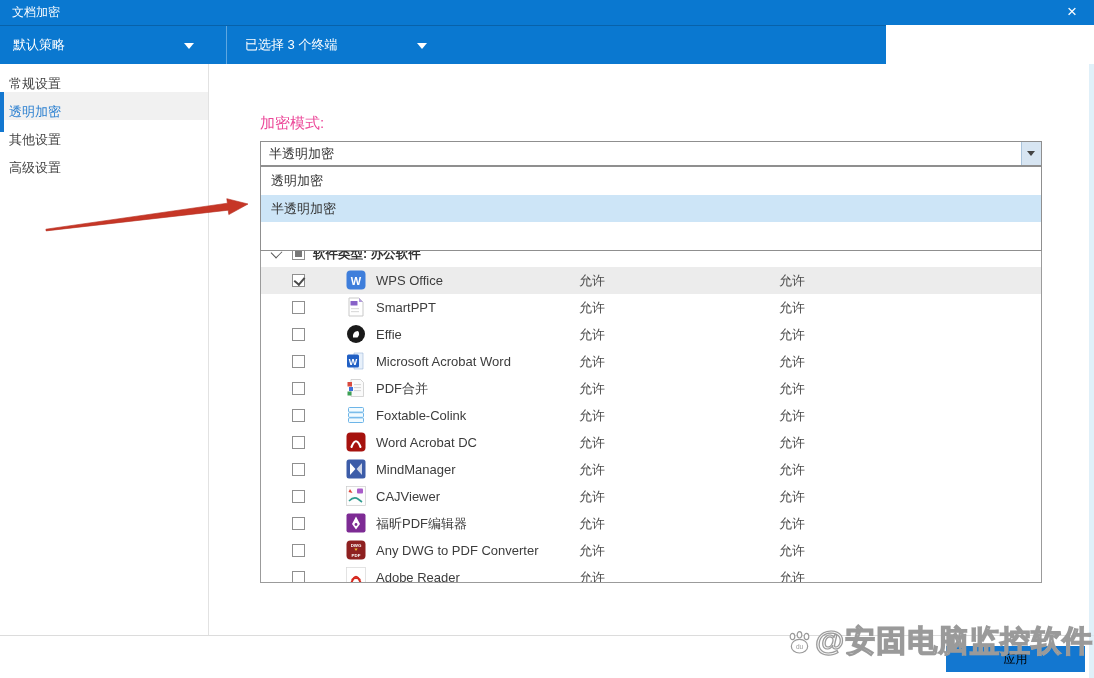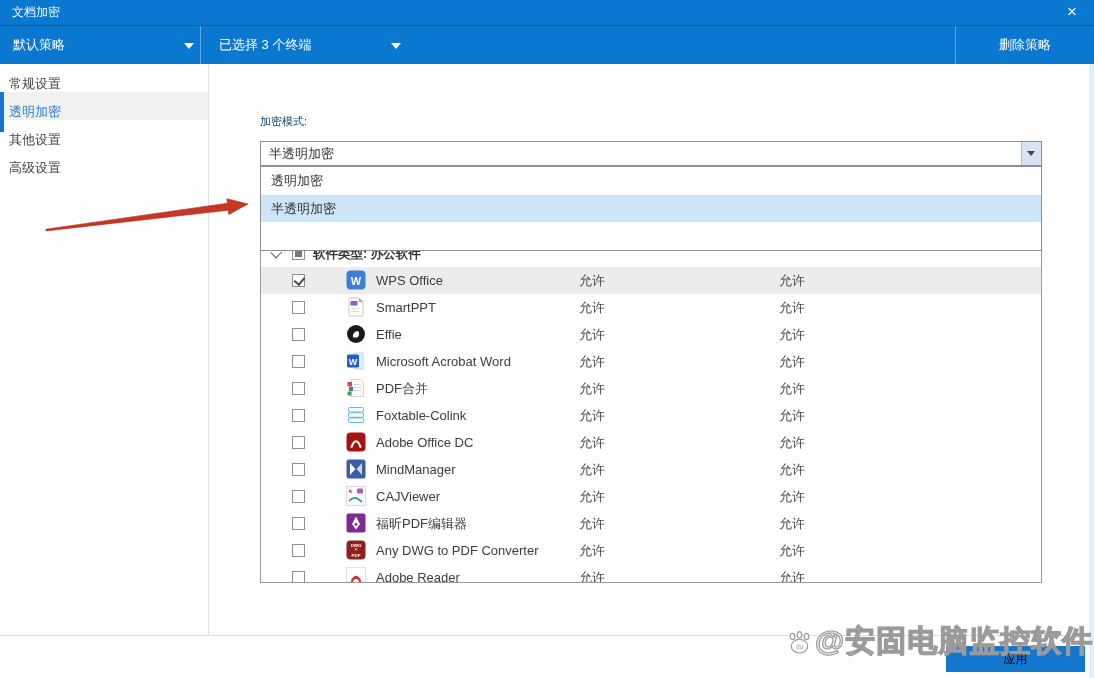--- a/index.html
+++ b/index.html
@@ -7,42 +7,42 @@
     font-family:"Liberation Sans","DejaVu Sans",sans-serif; }
   #app { position:relative; width:1094px; height:678px; background:#fff; }
 
   
   .titlebar { position:absolute; left:0; top:0; width:1094px; height:25px; background:#0a78d0; }
   .titlebar .wtitle { position:absolute; left:12px; top:0; line-height:25px; font-size:12px; color:#fff; }
   .closebtn { position:absolute; right:6px; top:0; width:32px; height:25px; text-align:center;
     line-height:24px; color:#fff; font-size:17px; cursor:pointer; }
 
   
-  .toolbar { position:absolute; left:0; top:25px; width:1094px; height:39px; background:#0a78d0;
+  .toolbar { position:absolute; left:0; top:25px; width:886px; height:39px; background:#0a78d0;
     border-top:1px solid rgba(0,0,0,0.18); }
   .tb-sec { position:absolute; top:0; height:39px; color:#fff; font-size:13px; }
   .tb-sec .lbl { position:absolute; left:13px; top:0; line-height:38px; white-space:nowrap; }
   .caret-w { position:absolute; right:15px; top:17px; width:0; height:0;
     border-left:5px solid transparent; border-right:5px solid transparent; border-top:6px solid #fff; }
   .tb-policy { left:0; width:209px; }
-  .tb-term { left:200px; width:216px; border-left:1px solid rgba(255,255,255,0.35);text-align:center; }
+  .tb-term { left:226px; width:216px; border-left:1px solid rgba(255,255,255,0.35);text-align:center; }
   .tb-term .lbl { left:18px; }
   .tb-delete { left:955px; width:139px; border-left:1px solid rgba(255,255,255,0.35);
     text-align:center; line-height:38px; cursor:pointer; }
 
   
   .sidebar { position:absolute; left:0; top:64px; width:209px; height:571px; background:#fff;
     border-right:1px solid #e2e2e2; }
   .side-item { position:relative; height:28px; line-height:40px; font-size:13px; color:#444;
     padding-left:9px; cursor:pointer; }
   .side-item.selected { background:#f1f1f1; color:#2a7fd0; }
   .side-item.selected .abar { position:absolute; left:0; top:0; width:4px; height:40px; background:#1377d0; }
 
   
-  .enc-label { position:absolute; left:260px; top:114px; font-size:11px; color:#0c4a6e; }
+  .enc-label { position:absolute; left:260px; top:114px; font-size:15px; color:#ec4899; }
 
   .selectbox { position:absolute; left:260px; top:141px; width:782px; height:25px;
     border:1px solid #8f8f8f; background:#fff; cursor:pointer; }
   .selectbox .val { position:absolute; left:8px; top:0; line-height:23px; font-size:13px; color:#333; }
   .selectbox .btn { position:absolute; right:0; top:0; width:20px; height:23px; background:#d7e5f2;
     border-left:1px solid #aac4dc; }
   .selectbox .btn .caret-d { position:absolute; left:5px; top:9px; width:0; height:0;
     border-left:4px solid transparent; border-right:4px solid transparent; border-top:5px solid #444; }
 
   .ddlist { position:absolute; left:260px; top:166px; width:782px; height:85px; background:#fff;
@@ -220,21 +220,21 @@
           <span class="perm p2">允许</span>
         </div>
         <div class="srow">
           <span class="cb"></span>
           <span class="appicon">
             <svg viewBox="0 0 20 20">
               <rect x="0.5" y="0.5" width="19" height="19" rx="4" fill="#A6120E"></rect>
               <path d="M5.5 15 Q10 3.5 14.5 15" fill="none" stroke="#fff" stroke-width="2.1" stroke-linecap="round"></path>
             </svg>
           </span>
-          <span class="appname">Adobe Office DC</span>
+          <span class="appname">Word Acrobat DC</span>
           <span class="perm p1">允许</span>
           <span class="perm p2">允许</span>
         </div>
         <div class="srow">
           <span class="cb"></span>
           <span class="appicon">
             <svg viewBox="0 0 20 20">
               <rect x="0.5" y="0.5" width="19" height="19" rx="2.5" fill="#3C5CA8"></rect>
               <polygon points="4,4 9.4,10 4,16" fill="#ffffff"></polygon>
               <polygon points="16,4 10.6,10 16,16" fill="#cfd6e8"></polygon>

